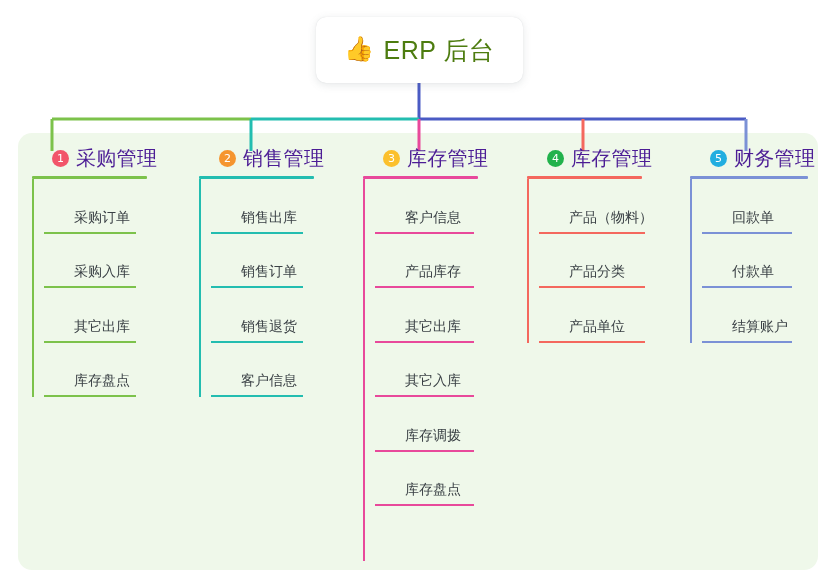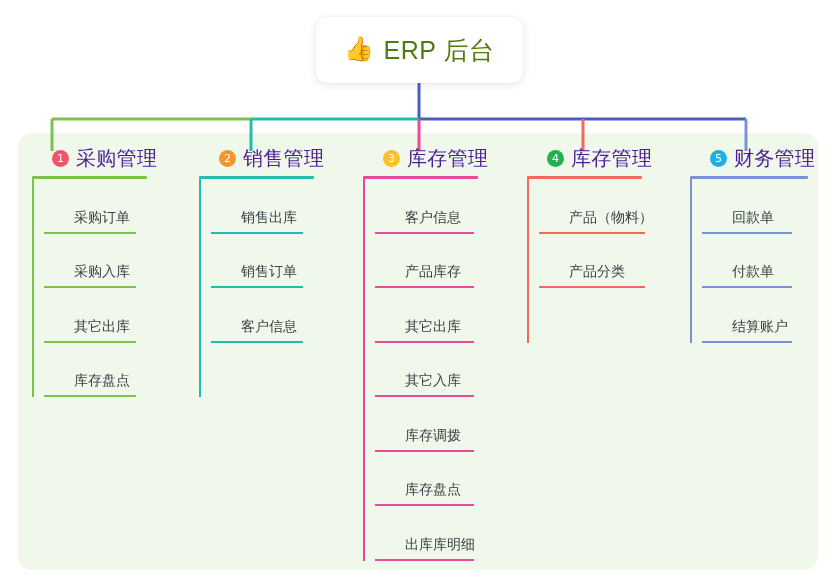--- a/index.html
+++ b/index.html
@@ -210,20 +210,24 @@
           <div class="trunk" style="background: rgb(35, 189, 176); height: 218px;"></div>
           <div class="item">
             <span class="item-label">销售出库</span>
             <div class="item-rule" style="width: 92px; background: rgb(35, 189, 176);"></div>
           </div>
           <div class="item">
             <span class="item-label">销售订单</span>
             <div class="item-rule" style="width: 92px; background: rgb(35, 189, 176);"></div>
           </div>
           <div class="item">
+            <span class="item-label">销售退货</span>
+            <div class="item-rule" style="width: 92px; background: rgb(35, 189, 176);"></div>
+          </div>
+          <div class="item">
             <span class="item-label">客户信息</span>
             <div class="item-rule" style="width: 92px; background: rgb(35, 189, 176);"></div>
           </div>
         </div>
       </div>
       <div class="column" style="left: 363px; top: 146px;">
         <div class="col-header">
           <span class="badge" style="background: rgb(251, 192, 45);">3</span>
           <span class="col-title">库存管理</span>
         </div>
@@ -247,42 +251,42 @@
             <div class="item-rule" style="width: 99px; background: rgb(232, 73, 155);"></div>
           </div>
           <div class="item">
             <span class="item-label">库存调拨</span>
             <div class="item-rule" style="width: 99px; background: rgb(232, 73, 155);"></div>
           </div>
           <div class="item">
             <span class="item-label">库存盘点</span>
             <div class="item-rule" style="width: 99px; background: rgb(232, 73, 155);"></div>
           </div>
-          <div class="item">
-            <span class="item-label">出库库明细</span>
-            <div class="item-rule" style="width: 99px; background: rgb(232, 73, 155);"></div>
-          </div>
         </div>
       </div>
       <div class="column" style="left: 527px; top: 146px;">
         <div class="col-header">
           <span class="badge" style="background: rgb(34, 178, 76);">4</span>
           <span class="col-title">库存管理</span>
         </div>
         <div class="header-rule" style="width: 115px; background: rgb(244, 104, 94);"></div>
         <div class="items">
           <div class="trunk" style="background: rgb(244, 104, 94); height: 163.5px;"></div>
           <div class="item">
             <span class="item-label">产品（物料）</span>
             <div class="item-rule" style="width: 106px; background: rgb(244, 104, 94);"></div>
           </div>
           <div class="item">
             <span class="item-label">产品分类</span>
             <div class="item-rule" style="width: 106px; background: rgb(244, 104, 94);"></div>
           </div>
+          <div class="item">
+            <span class="item-label">产品单位</span>
+            <div class="item-rule" style="width: 106px; background: rgb(244, 104, 94);"></div>
+          </div>
         </div>
       </div>
       <div class="column" style="left: 690px; top: 146px;">
         <div class="col-header">
           <span class="badge" style="background: rgb(33, 174, 224);">5</span>
           <span class="col-title">财务管理</span>
         </div>
         <div class="header-rule" style="width: 118px; background: rgb(123, 145, 214);"></div>
         <div class="items">
           <div class="trunk" style="background: rgb(123, 145, 214); height: 163.5px;"></div>

